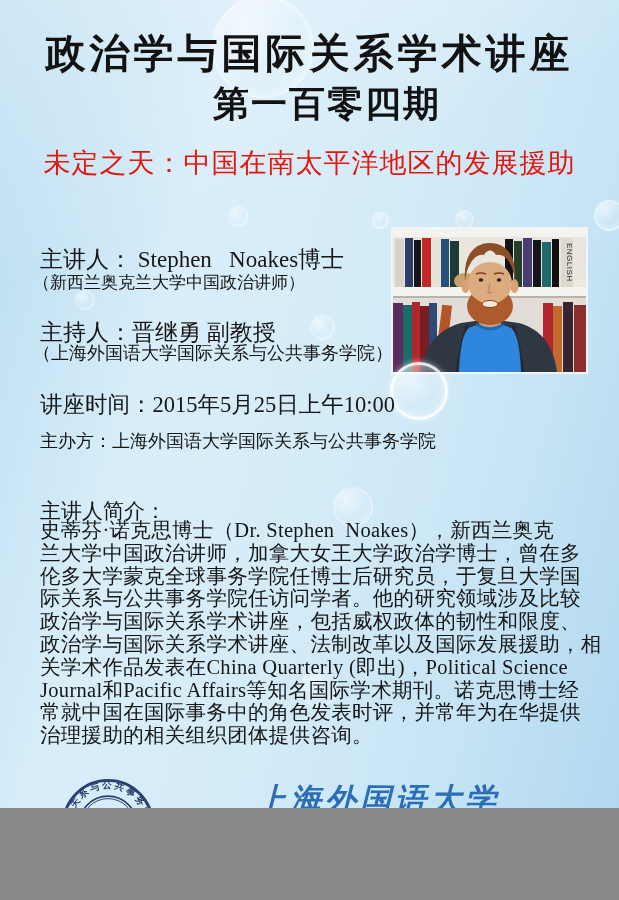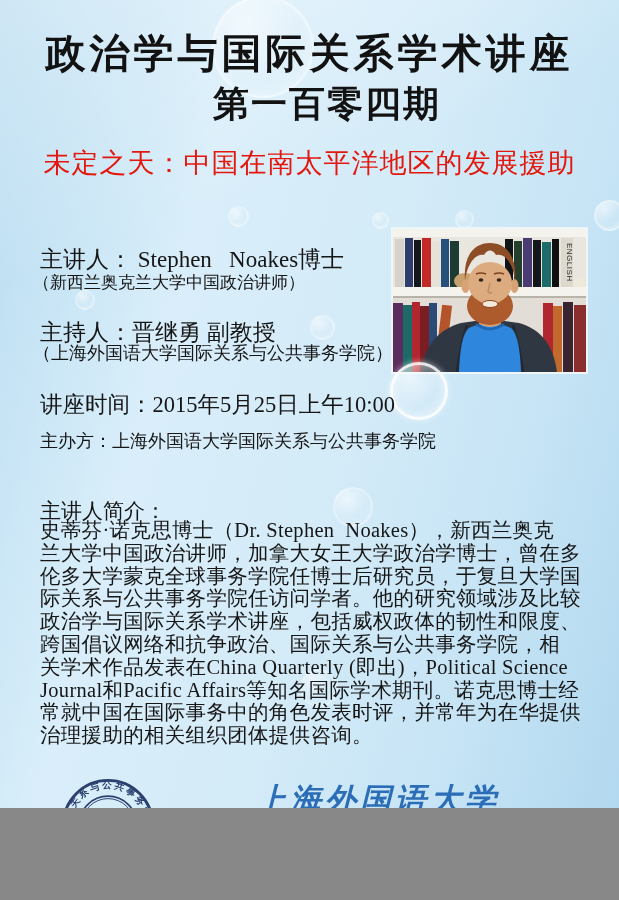--- a/index.html
+++ b/index.html
@@ -153,21 +153,21 @@
   <div class="abs line time">讲座时间：2015年5月25日上午10:00</div>
   <div class="abs line organizer">主办方：上海外国语大学国际关系与公共事务学院</div>
 
   <div class="abs bio-heading">主讲人简介：</div>
   <div class="abs bio">
     <div>史蒂芬·诺克思博士（Dr. Stephen  Noakes），新西兰奥克</div>
     <div>兰大学中国政治讲师，加拿大女王大学政治学博士，曾在多</div>
     <div>伦多大学蒙克全球事务学院任博士后研究员，于复旦大学国</div>
     <div>际关系与公共事务学院任访问学者。他的研究领域涉及比较</div>
     <div>政治学与国际关系学术讲座，包括威权政体的韧性和限度、</div>
-    <div>跨国倡议网络和抗争政治、国际关系与公共事务学院，相</div>
+    <div>政治学与国际关系学术讲座、法制改革以及国际发展援助，相</div>
     <div>关学术作品发表在China Quarterly (即出)，Political Science</div>
     <div>Journal和Pacific Affairs等知名国际学术期刊。诺克思博士经</div>
     <div>常就中国在国际事务中的角色发表时评，并常年为在华提供</div>
     <div>治理援助的相关组织团体提供咨询。</div>
   </div>
 
   <div class="abs seal">
     <svg width="96" height="96" viewBox="0 0 100 100">
       <g stroke="#2a4170" fill="none">
         <circle cx="50" cy="50" r="46.5" stroke-width="3"></circle>

